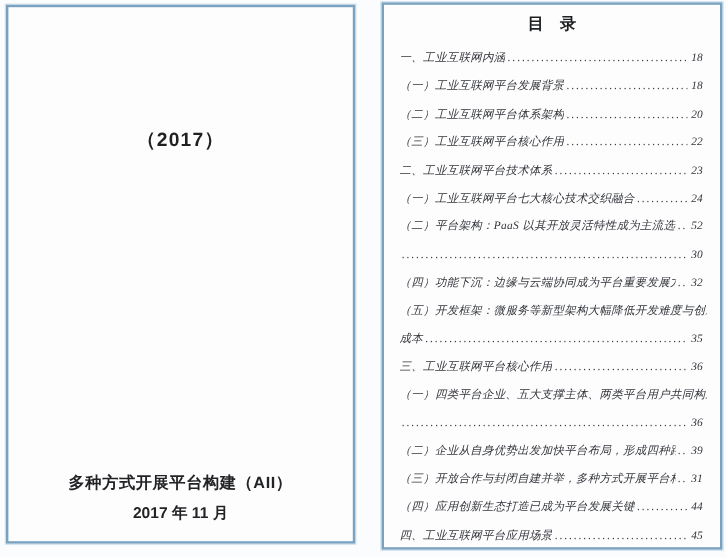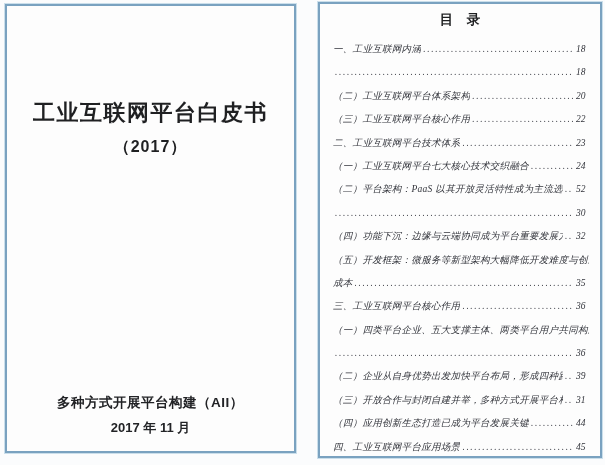--- a/index.html
+++ b/index.html
@@ -109,38 +109,38 @@
     font-family: Liberation Serif, serif;
   }
 </style>
 </head>
 <body>
 
 <div class="canvas">
 
   <div class="page page-left">
     <div class="cover-head">
-      <div class="cover-title">工业互联网平台白皮书</div>
       <div class="cover-year">（2017）</div>
     </div>
     <div class="cover-foot">
       <div class="cover-org">多种方式开展平台构建（AII）</div>
       <div class="cover-date">2017 年 11 月</div>
     </div>
   </div>
 
   <div class="page page-right">
     <div class="toc-header">目　录</div>
     <div class="toc-list" id="toc-list">
         <div class="toc-line">
           <span class="toc-text">一、工业互联网内涵</span>
           <span class="toc-dots">........................................................................................................................</span>
           <span class="toc-page-num">18</span>
         </div>
         <div class="toc-line">
+          <span class="toc-text">（一）工业互联网平台发展背景</span>
           <span class="toc-dots">........................................................................................................................</span>
           <span class="toc-page-num">18</span>
         </div>
         <div class="toc-line">
           <span class="toc-text">（二）工业互联网平台体系架构</span>
           <span class="toc-dots">........................................................................................................................</span>
           <span class="toc-page-num">20</span>
         </div>
         <div class="toc-line">
           <span class="toc-text">（三）工业互联网平台核心作用</span>

